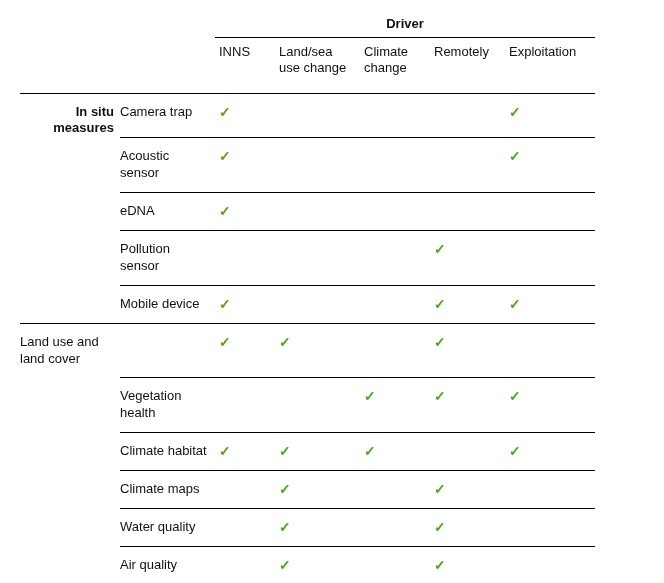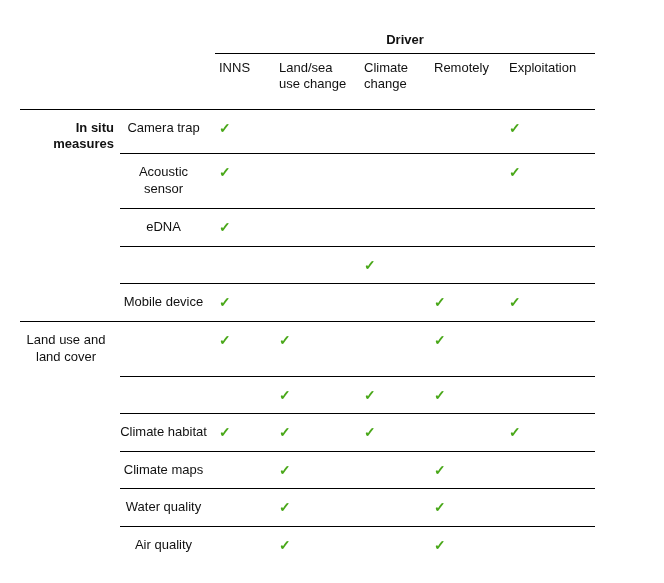--- a/index.html
+++ b/index.html
@@ -6,27 +6,27 @@
   body {
     margin: 0;
     padding: 16px 20px;
     font-family: -apple-system, BlinkMacSystemFont, "Segoe UI", Helvetica, Arial, sans-serif;
     font-size: 13px;
     color: #111;
     background: #fff;
     width: 664px;
   }
   .tbl { display: grid; grid-template-columns: 100px 95px 60px 85px 70px 75px 90px; }
-  .head-title { grid-column: 3 / 8; text-align: center; font-weight: 600; padding: 0 0 6px 0; margin-top: 16px; }
+  .head-title { grid-column: 3 / 8; text-align: center; font-weight: 600; padding: 0 0 6px 0; }
   .head-rule-top { grid-column: 3 / 8; border-top: 1px solid #000; }
   .col-head { padding: 6px 4px 16px 4px; font-size: 13px; line-height: 1.25; vertical-align: top; }
   .body-rule { grid-column: 1 / 8; border-top: 1px solid #000; }
   .sub-rule { grid-column: 2 / 8; border-top: 1px solid #000; }
   .grp { font-weight: 600; padding: 10px 6px 0 0; line-height: 1.3; text-align: right; }
-  .row-label { padding: 10px 8px 10px 0; line-height: 1.3; text-align: center; }
+  .row-label { padding: 10px 8px 10px 0; line-height: 1.3; }
   .cell { padding: 10px 4px; }
   .chk { color: #4aa81a; font-weight: bold; font-size: 14px; }
 </style>
 </head>
 <body>
 
 <div class="tbl">
 
   <div></div>
     <div></div>
@@ -65,20 +65,21 @@
   <div></div>
   <div class="row-label">eDNA</div>
   <div class="cell"><span class="chk">✓</span></div>
   <div class="cell"></div>
   <div class="cell"></div>
   <div class="cell"></div>
   <div class="cell"></div>
 
   <div class="sub-rule"></div>
   <div></div>
+  <div class="row-label">Pollution sensor</div>
   <div class="cell"></div>
   <div class="cell"></div>
   <div class="cell"></div>
   <div class="cell"><span class="chk">✓</span></div>
   <div class="cell"></div>
 
   <div class="sub-rule"></div>
   <div></div>
   <div class="row-label">Mobile device</div>
   <div class="cell"><span class="chk">✓</span></div>
@@ -90,20 +91,21 @@
   <div class="body-rule"></div>
   <div class="row-label">Land use and land cover</div>
   <div class="cell"></div>
   <div class="cell"><span class="chk">✓</span></div>
   <div class="cell"><span class="chk">✓</span></div>
   <div class="cell"></div>
   <div class="cell"><span class="chk">✓</span></div>
 
   <div class="sub-rule"></div>
   <div></div>
+  <div class="row-label">Vegetation health</div>
   <div class="cell"></div>
   <div class="cell"></div>
   <div class="cell"><span class="chk">✓</span></div>
   <div class="cell"><span class="chk">✓</span></div>
   <div class="cell"><span class="chk">✓</span></div>
 
   <div class="sub-rule"></div>
   <div></div>
   <div class="row-label">Climate habitat</div>
   <div class="cell"><span class="chk">✓</span></div>

